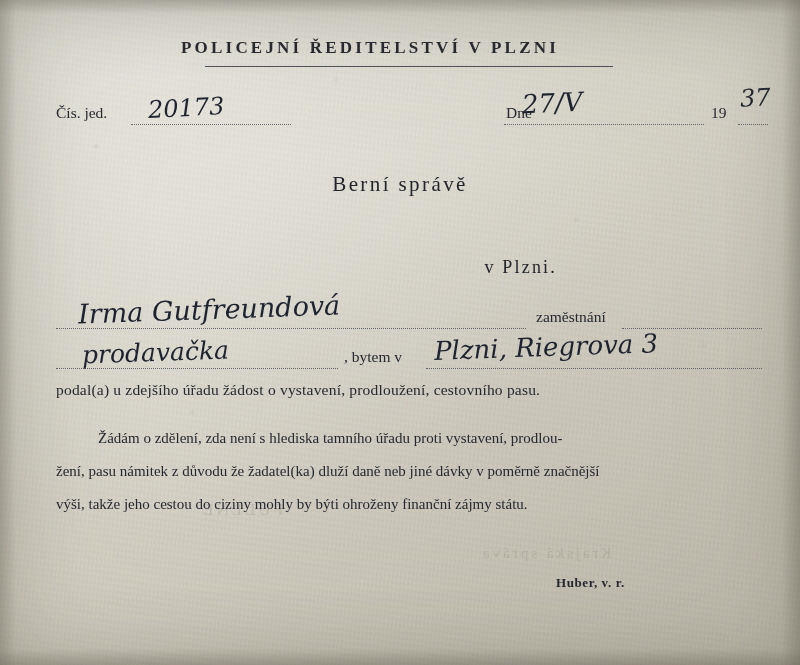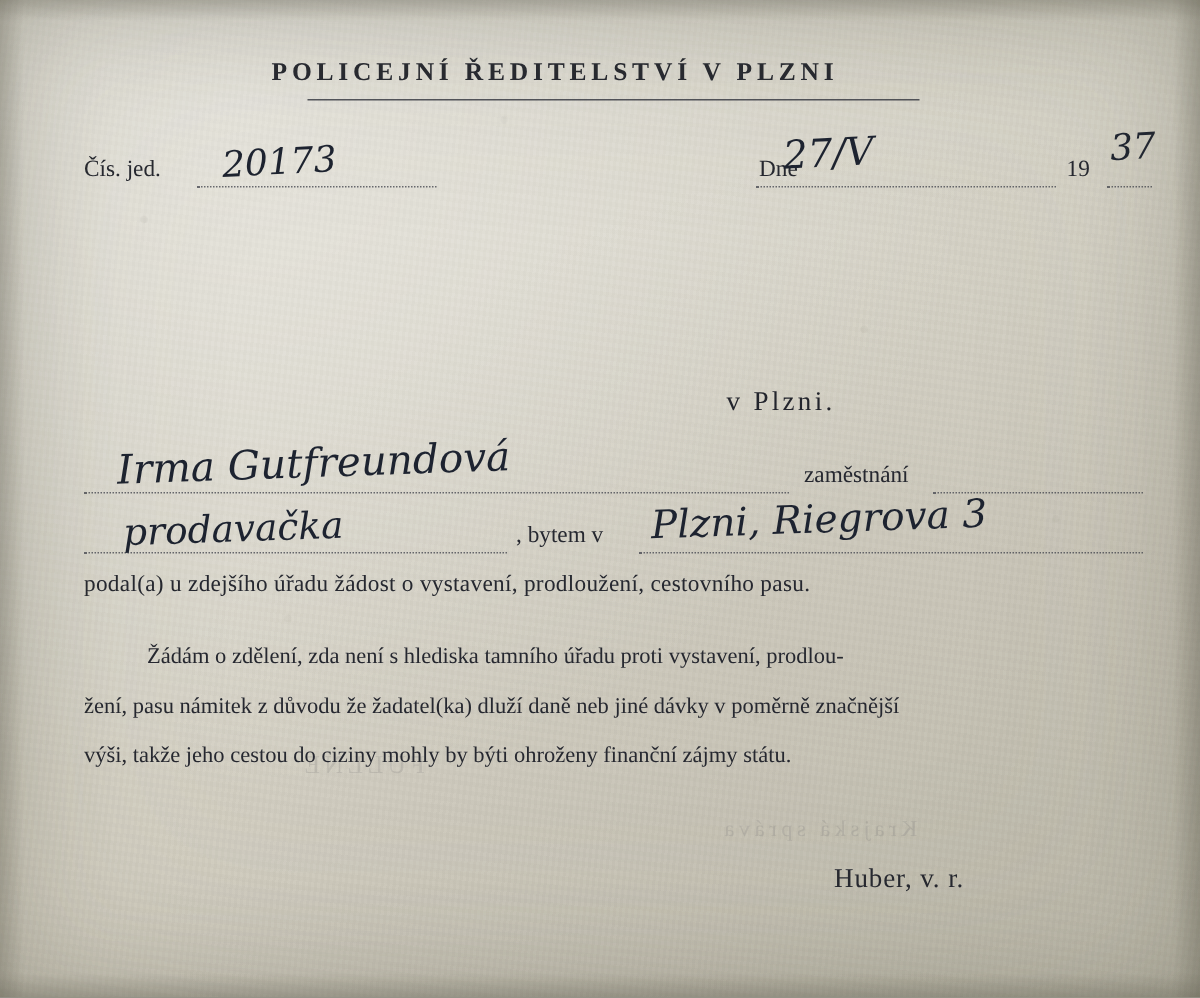--- a/index.html
+++ b/index.html
@@ -162,23 +162,24 @@
     top: 525px;
     left: 410px;
     font-size: 15.5px;
     letter-spacing: 1.2px;
     color: #262830;
   }
   #sig-name {
     position: absolute;
     top: 575px;
     left: 556px;
-    font-size: 18px;
+    font-size: 13px;
     letter-spacing: .6px;
     color: #262830;
+    font-weight: bold;
   }
 
   
   #edge-top, #edge-bottom, #edge-left, #edge-right {
     position: absolute; pointer-events: none;
   }
   #edge-top { top:0; left:0; width:800px; height:14px;
     background: linear-gradient(to bottom, rgba(90,88,75,.28), rgba(90,88,75,0)); }
   #edge-bottom { bottom:0; left:0; width:800px; height:16px;
     background: linear-gradient(to top, rgba(90,88,75,.30), rgba(90,88,75,0)); }
@@ -207,20 +208,21 @@
 
     <span class="lbl" style="left:405px; top:6px;margin-left:45px;">Dne</span>
     <span class="dotline" style="left:448px; top:26px; width:200px;"></span>
     <span class="hw" style="left:466px; top:-10px; font-size:26px;">27/V</span>
 
     <span class="lbl" style="left:655px; top:6px;">19</span>
     <span class="dotline" style="left:682px; top:26px; width:30px;"></span>
     <span class="hw" style="left:684px; top:-14px; font-size:24px;">37</span>
   </div>
 
+  <div id="to-line">Berní správě</div>
   <div id="city-line">v Plzni.</div>
 
   <div class="fieldrow" style="top:300px; left:56px; width:700px; height:40px;">
     <span class="dotline" style="left:0; top:28px; width:470px;"></span>
     <span class="hw" style="left:22px; top:-6px; font-size:27px; transform:rotate(-2deg);">Irma Gutfreundová</span>
     <span style="position:absolute; left:480px; top:8px;">zaměstnání</span>
     <span class="dotline" style="left:566px; top:28px; width:140px;"></span>
   </div>
 
   <div class="fieldrow" style="top:340px; left:56px; width:700px; height:40px;">

